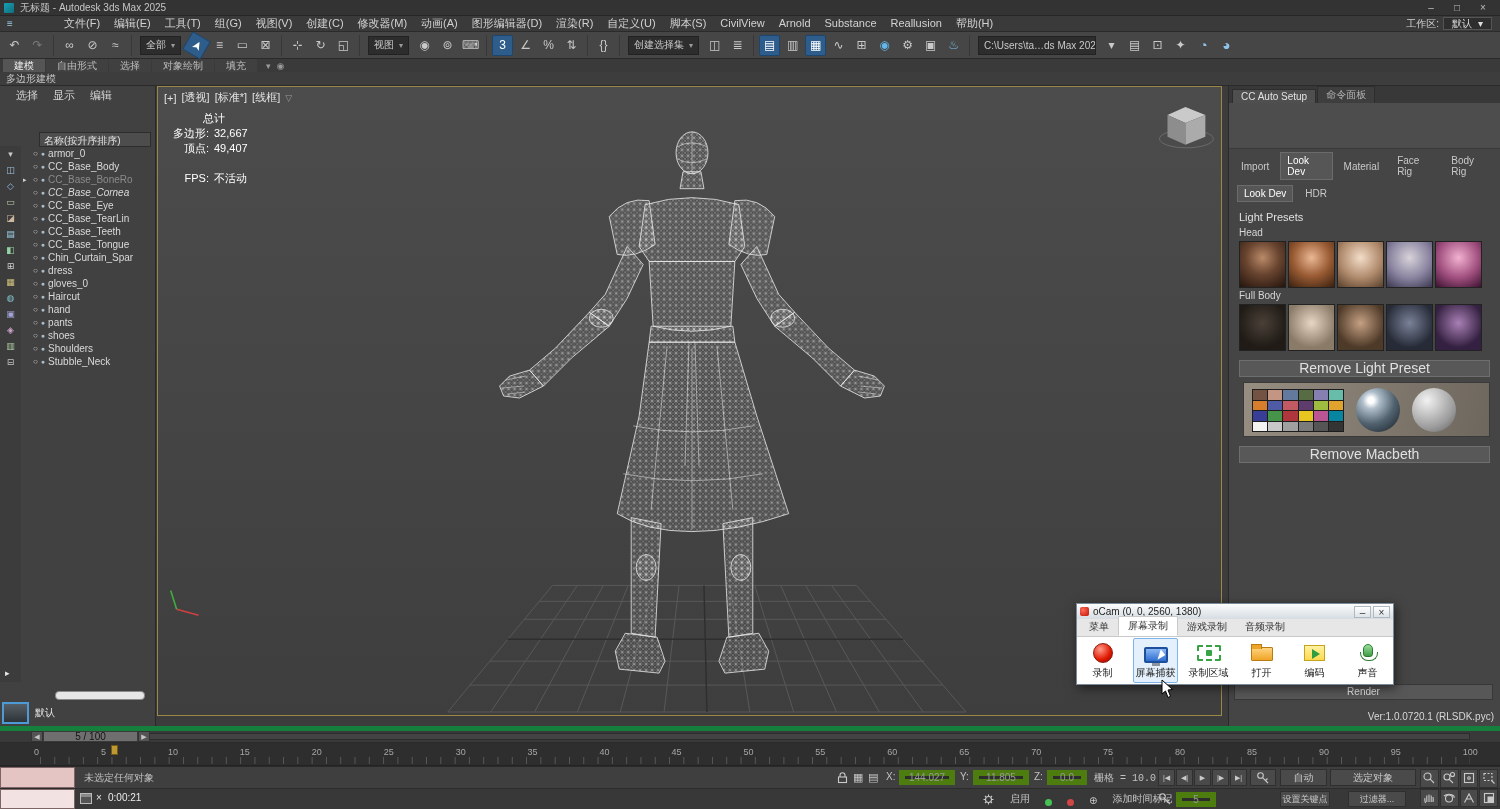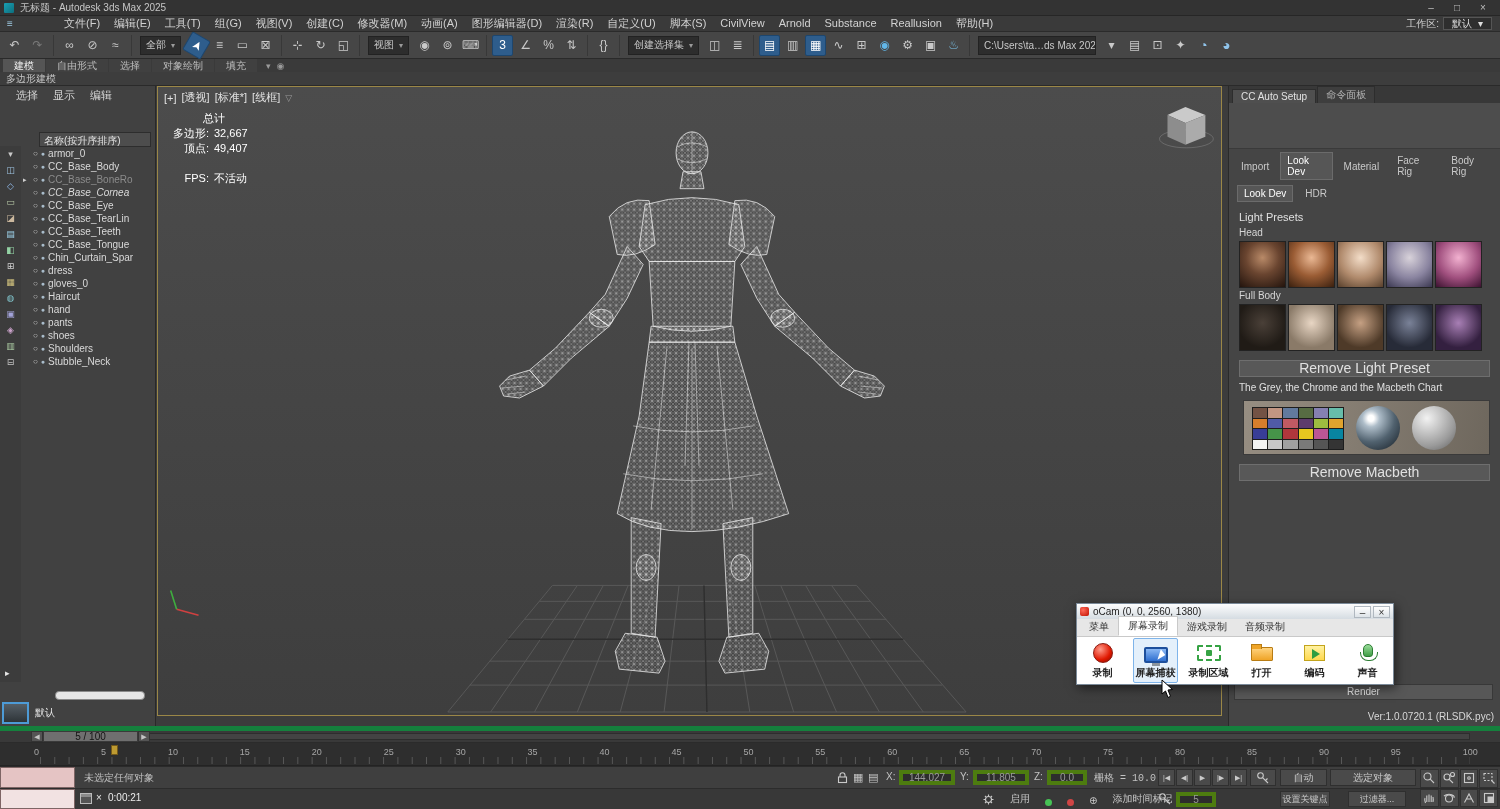--- a/index.html
+++ b/index.html
@@ -98,21 +98,21 @@
 
   
   .ocam{position:absolute;left:1076px;top:603px;width:318px;height:82px;background:#f0f0f0;border:1px solid #7b8a99;box-shadow:2px 3px 10px rgba(0,0,0,.55);z-index:60;color:#222;}
   .ocam-title{height:15px;background:linear-gradient(#fdfdfd,#d5dce2);display:flex;align-items:center;padding:0 3px;font-size:10px;color:#222;}
   .ocam-logo{width:9px;height:9px;background:radial-gradient(circle at 35% 35%,#ff6a5a,#c01000);border-radius:2px;margin-right:4px;}
   .ocam-ctl{margin-left:auto;display:flex;gap:2px;}
   .ocam-ctl span{width:17px;height:12px;text-align:center;line-height:11px;font-size:10px;color:#333;border:1px solid #b0b8c0;background:linear-gradient(#fff,#dde3e8);}
   .ocam-tabs{height:18px;background:#e7e7e7;display:flex;align-items:flex-end;padding:0 3px;border-bottom:1px solid #c9c9c9;}
   .ocam-tab{padding:2px 9px;font-size:10px;color:#333;}
   .ocam-tab.active{background:#ffffff;border:1px solid #c9c9c9;border-bottom:1px solid #fff;}
-  .ocam-btns{height:47px;background:#fff;display:flex;align-items:center;padding:0 3px;gap:8px;position:relative;font-weight:bold;}
+  .ocam-btns{height:47px;background:#fff;display:flex;align-items:center;padding:0 3px;gap:8px;position:relative;}
   .ocam-btn{width:51px;height:45px;display:flex;flex-direction:column;align-items:center;justify-content:flex-end;padding-bottom:2px;gap:3px;font-size:10px;color:#222;border:1px solid transparent;border-radius:2px;}
   .ocam-btn.hover{border-color:#7eb4ea;background:#e4f0fb;}
   .oc-rec{width:20px;height:20px;border-radius:50%;background:radial-gradient(circle at 35% 30%,#ff9a8a,#e01800 60%,#7e0a00);border:1px solid #8a1a10;}
   .oc-cap{width:24px;height:16px;background:linear-gradient(#8ab8f4,#2e6ecf);border:2px solid #1d4f9c;border-radius:2px;position:relative;}
   .oc-cap::after{content:"";position:absolute;left:6px;bottom:-5px;width:8px;height:3px;background:#8b949c;}
   .oc-cap::before{content:"";position:absolute;right:1px;bottom:0;width:0;height:0;border-left:6px solid #fff;border-top:4px solid transparent;border-bottom:7px solid transparent;transform:rotate(18deg);}
   .oc-region{width:24px;height:16px;border:2px dashed #36a344;border-radius:2px;position:relative;margin-bottom:2px;}
   .oc-region::after{content:"";position:absolute;left:7px;top:3px;width:6px;height:6px;background:#36a344;border-radius:1px;}
   .oc-open{width:22px;height:14px;background:linear-gradient(#ffd37e,#efa427);border:1px solid #b87c13;border-radius:1px;position:relative;margin-top:4px;margin-bottom:2px;}
   .oc-open::before{content:"";position:absolute;left:-1px;top:-4px;width:9px;height:4px;background:#efa427;border:1px solid #b87c13;border-bottom:none;}
@@ -132,21 +132,21 @@
   .ruler-ticks{position:absolute;left:40px;right:30px;bottom:1px;height:7px;background-image:linear-gradient(90deg,#585858 1px,transparent 1px);background-size:14.3px 7px;}
   .ruler-nums{position:absolute;left:34px;right:22px;top:4px;display:flex;justify-content:space-between;font-size:9px;color:#a6a6a6;}
   .frame-marker{position:absolute;left:111px;top:2px;width:7px;height:10px;background:#bd9a31;border:1px solid #73591a;}
 
   
   .status1{position:absolute;left:0;top:766px;width:1500px;height:22px;background:#3f3f3f;border-top:1px solid #2a2a2a;}
   .status2{position:absolute;left:0;top:788px;width:1500px;height:21px;background:#383838;border-top:1px solid #2c2c2c;}
   .pink1{position:absolute;left:0;top:0;width:75px;height:21px;background:#e5c4c4;border:1px solid #7e6565;}
   .pink2{position:absolute;left:0;top:0;width:75px;height:20px;background:#f2e2e2;border:1px solid #7e6565;}
   .sb-text{position:absolute;font-size:10px;color:#c2c2c2;white-space:nowrap;}
-  .coord-field{position:absolute;height:15px;background:#2d2d2d;border:4px solid #4d7c0f;color:#999;font-size:10px;display:flex;align-items:center;justify-content:center;}
+  .coord-field{position:absolute;height:15px;background:#2d2d2d;border:6px solid #4d7c0f;color:#999;font-size:10px;display:flex;align-items:center;justify-content:center;}
   .sb-btn{position:absolute;background:#4a4a4a;border:1px solid #2f2f2f;color:#cacaca;font-size:9px;display:flex;align-items:center;justify-content:center;white-space:nowrap;}
   .transport{position:absolute;left:1158px;top:2px;display:flex;gap:1px;}
   .tr-btn{width:17px;height:17px;background:#4a4a4a;border:1px solid #2f2f2f;color:#c9c9c9;font-size:7px;display:flex;align-items:center;justify-content:center;}
   .led{width:7px;height:7px;border-radius:50%;display:inline-block;}
   .cluster2{position:absolute;left:982px;top:3px;display:flex;align-items:flex-end;gap:15px;font-size:10px;color:#c6c6c6;}
   .nav-cluster{position:absolute;right:2px;top:769px;width:78px;height:38px;display:grid;grid-template-columns:repeat(4,1fr);grid-template-rows:repeat(2,1fr);gap:1px;z-index:10;}
   .nav-btn{background:#4a4a4a;border:1px solid #303030;display:flex;align-items:center;justify-content:center;}
   .nav-btn svg,.mini-svg{stroke:#c9c9c9;fill:none;stroke-width:1.1;}
   .mini-win{width:12px;height:11px;border:1px solid #bbb;background:#555;position:relative;}
   .mini-win::before{content:"";position:absolute;left:0;top:0;right:0;height:3px;background:#8a8a8a;}
@@ -543,21 +543,20 @@
   <div class="ccp-sublabel">Full Body</div>
   <div class="thumb-row">
 
   <span class="thumb" style="background: radial-gradient(circle at 50% 40%, rgb(74, 64, 56) 0%, rgb(32, 27, 22) 70%);"></span>
       <span class="thumb" style="background: radial-gradient(circle at 50% 40%, rgb(232, 214, 196) 0%, rgb(138, 122, 104) 70%);"></span>
       <span class="thumb" style="background: radial-gradient(circle at 50% 40%, rgb(197, 160, 131) 0%, rgb(78, 58, 40) 70%);"></span>
       <span class="thumb" style="background: radial-gradient(circle at 50% 40%, rgb(122, 130, 152) 0%, rgb(39, 43, 56) 70%);"></span>
       <span class="thumb" style="background: radial-gradient(circle at 50% 40%, rgb(168, 127, 181) 0%, rgb(52, 32, 64) 70%);"></span>
     </div>
   <div class="ccp-btn">Remove Light Preset</div>
-  <div class="ccp-section" style="font-size:10px;">The Grey, the Chrome and the Macbeth Chart</div>
   <div class="macbeth">
     <div class="mb-grid">
 
     <span class="mb-cell" style="background: rgb(115, 82, 68);"></span>
         <span class="mb-cell" style="background: rgb(194, 150, 130);"></span>
         <span class="mb-cell" style="background: rgb(98, 122, 157);"></span>
         <span class="mb-cell" style="background: rgb(87, 108, 67);"></span>
         <span class="mb-cell" style="background: rgb(133, 128, 177);"></span>
         <span class="mb-cell" style="background: rgb(103, 189, 170);"></span>
         <span class="mb-cell" style="background: rgb(214, 126, 44);"></span>

